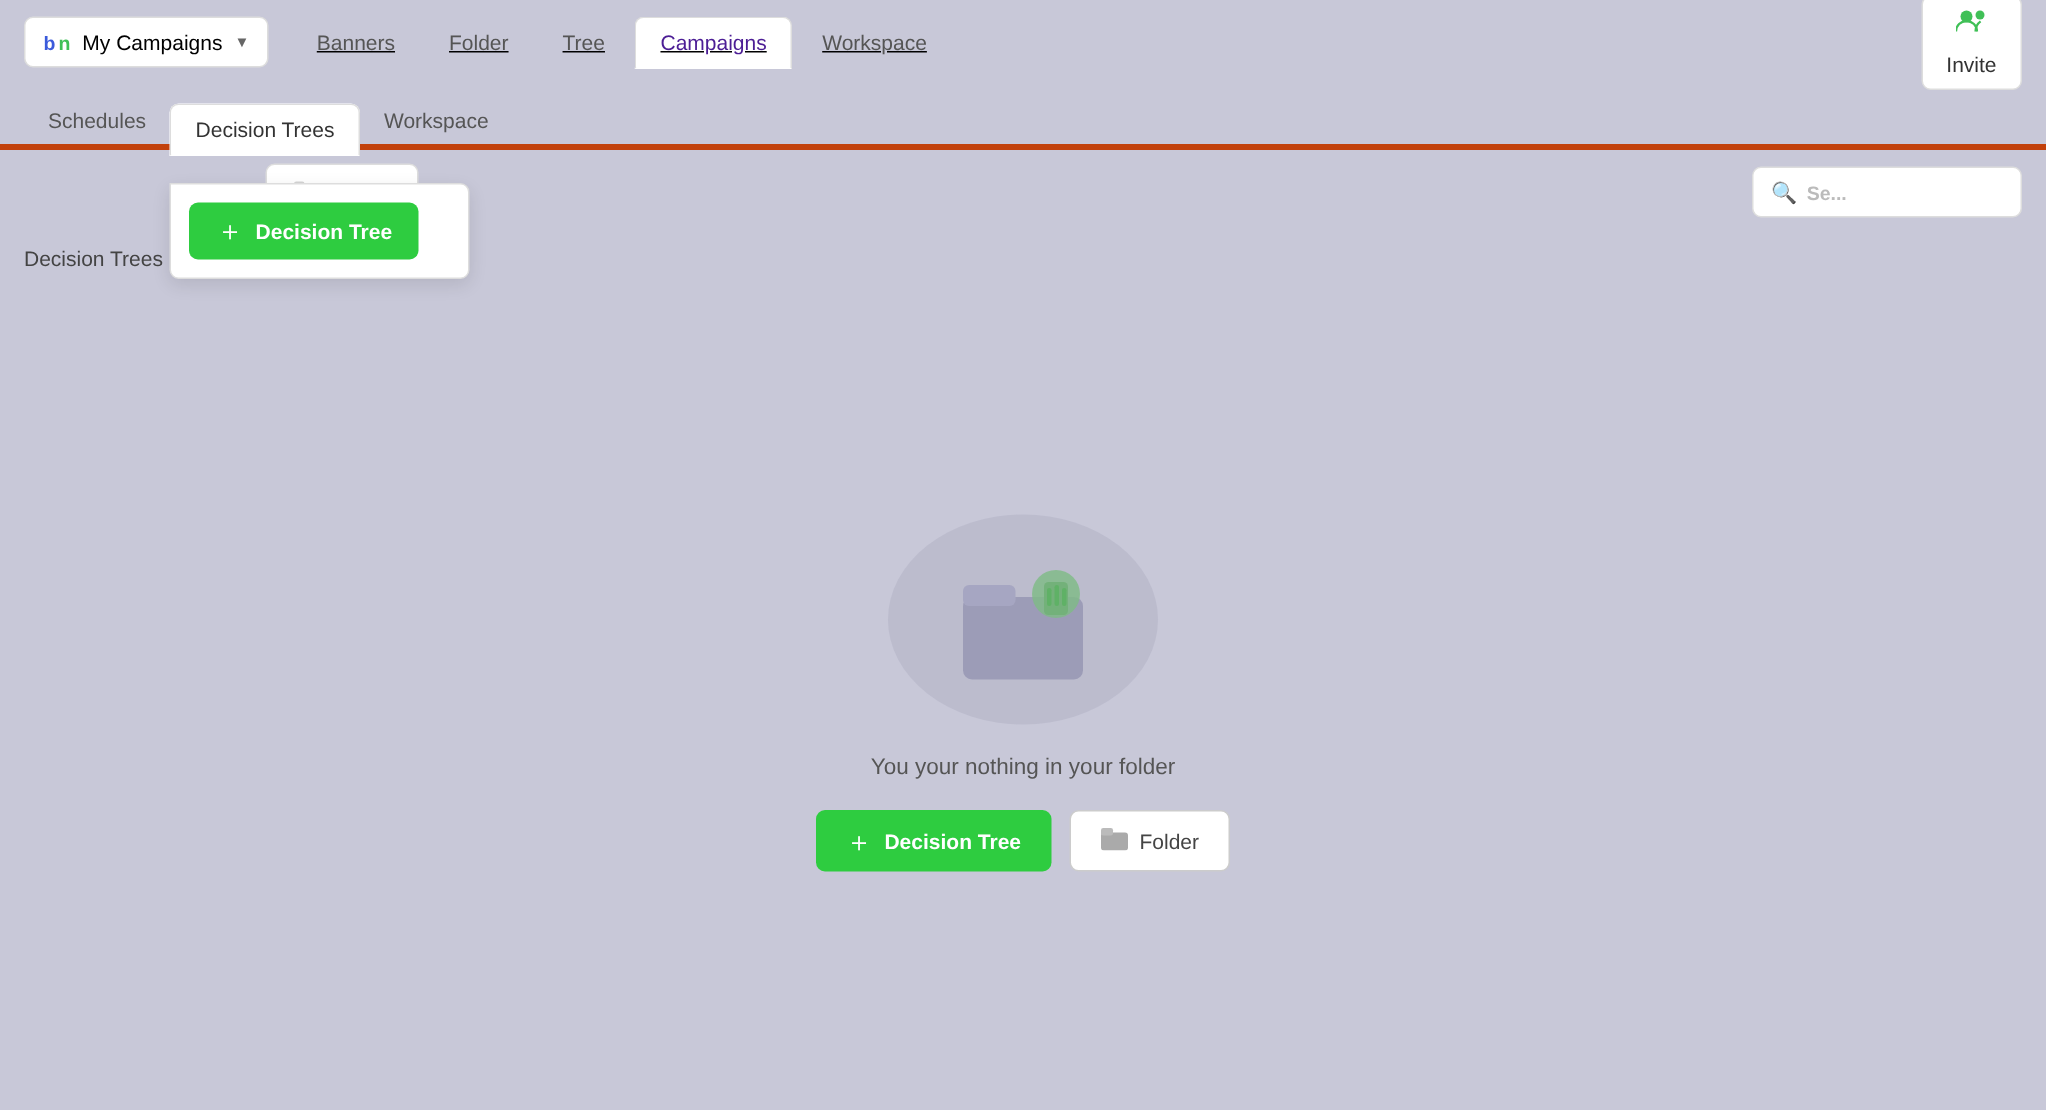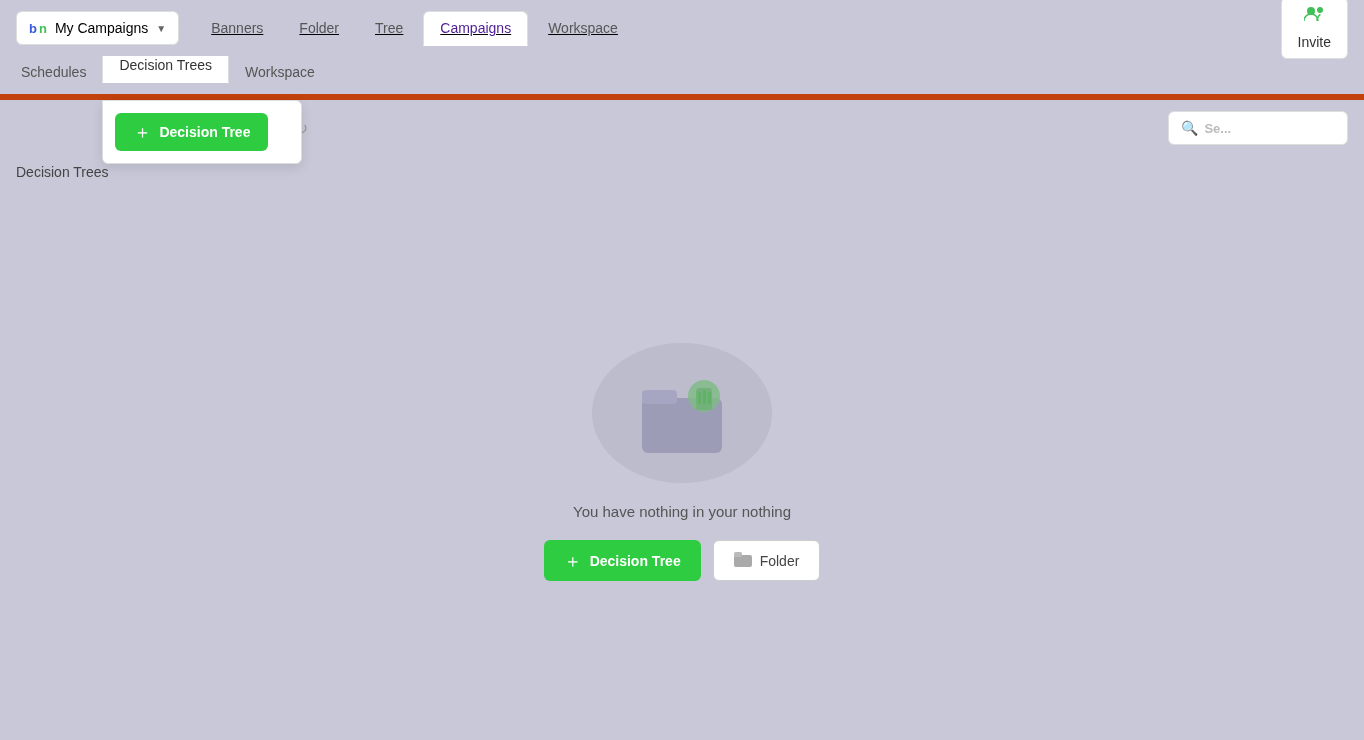--- a/index.html
+++ b/index.html
@@ -103,23 +103,23 @@
     .invite-icon {
       color: #40c057;
       font-size: 16px;
     }
 
     
     .sub-nav {
       background: #c8c8d8;
       height: 44px;
       display: flex;
-      align-items: flex-start;
-      padding: 0 0 0 5px;
-      border-bottom: 6px solid #c2410c;
+      align-items: flex-end;
+      padding: 0 0 0 16px;
+      border-bottom: 4px solid #c2410c;
       position: relative;
     }
 
     .sub-nav-item {
       padding: 8px 16px;
       font-size: 14px;
       color: #555;
       cursor: pointer;
     }
 
@@ -382,21 +382,21 @@
       <rect x="10" y="22" width="35" height="14" rx="4" fill="#9999bb"></rect>
 
       <ellipse cx="72" cy="28" rx="16" ry="16" fill="#55bb55" opacity="0.8"></ellipse>
       <rect x="64" y="20" width="16" height="22" rx="3" fill="#44aa44"></rect>
       <rect x="66" y="24" width="3" height="12" rx="1.5" fill="#22aa22"></rect>
       <rect x="71" y="22" width="3" height="14" rx="1.5" fill="#22aa22"></rect>
       <rect x="76" y="24" width="3" height="12" rx="1.5" fill="#22aa22"></rect>
     </svg>
   </div>
 
-  <p class="empty-state-text">You have nothing in your nothing</p>
+  <p class="empty-state-text">You your nothing in your folder</p>
 
   <div class="empty-state-actions">
     <button class="btn-decision-tree-center">
       <span class="plus-icon">＋</span>
       <span>Decision Tree</span>
     </button>
     <button class="btn-folder-center">
       <span>
         <svg width="18" height="16" viewBox="0 0 18 16" fill="none">
           <rect x="0" y="4" width="18" height="12" rx="2" fill="#aaa"></rect>

